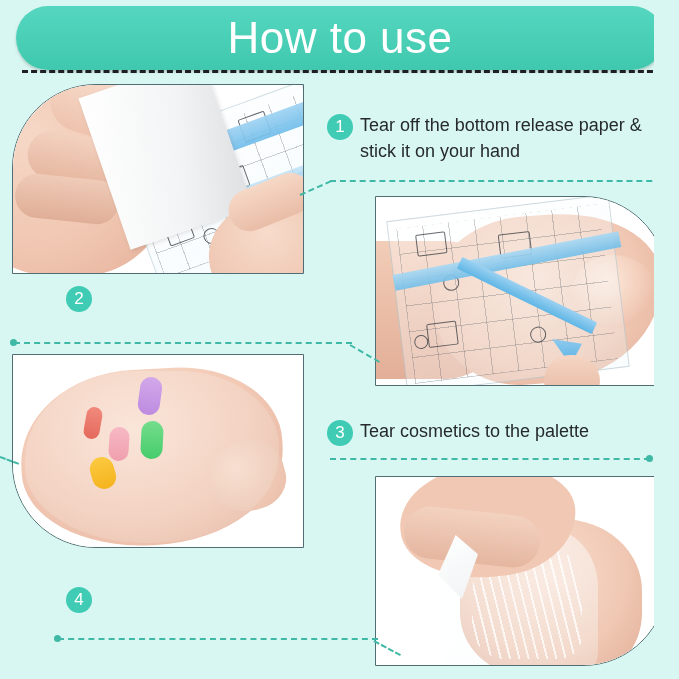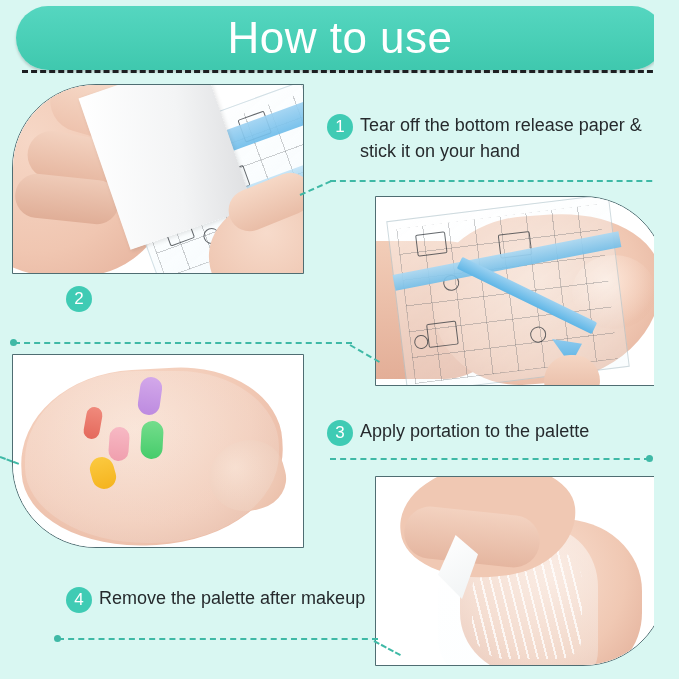--- a/index.html
+++ b/index.html
@@ -411,30 +411,29 @@
       <div class="step-num">2</div>
     </div>
   </div>
   <div class="conn conn-2"></div>
   <div class="conn-diag diag-2"></div>
   <div class="dot dot-2"></div>
 
   <div class="step step-3">
     <div class="step-row">
       <div class="step-num">3</div>
-      <div class="step-text">Apply portation to the palette</div>
+      <div class="step-text">Tear cosmetics to the palette</div>
     </div>
   </div>
   <div class="conn conn-3"></div>
   <div class="conn-diag diag-3"></div>
   <div class="dot dot-3"></div>
 
   <div class="step step-4">
     <div class="step-row">
       <div class="step-num">4</div>
-      <div class="step-text">Remove the palette after makeup</div>
     </div>
   </div>
   <div class="conn conn-4"></div>
   <div class="conn-diag diag-4"></div>
   <div class="dot dot-4"></div>
 
 </div>
 
 </body></html>

